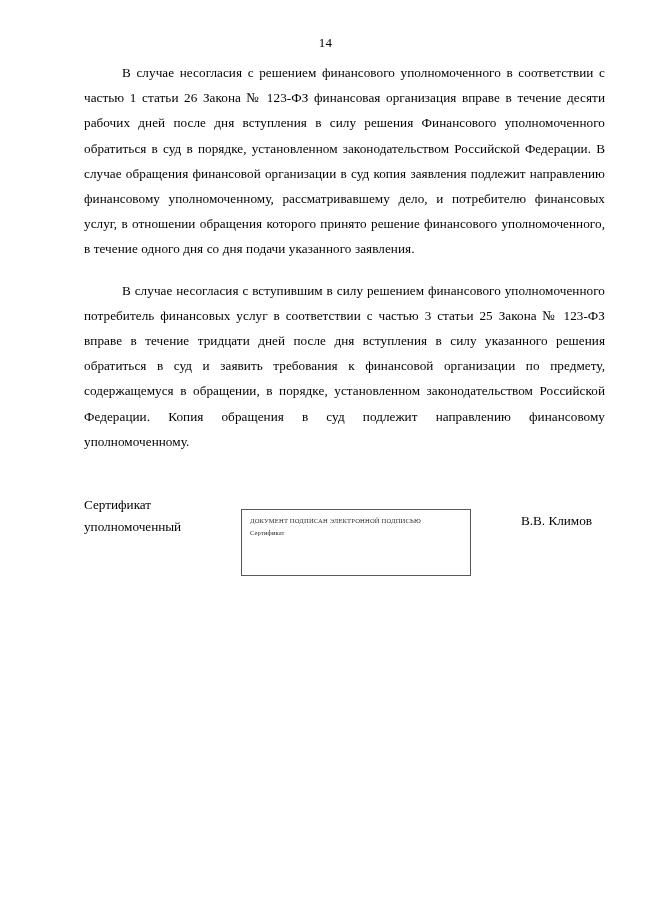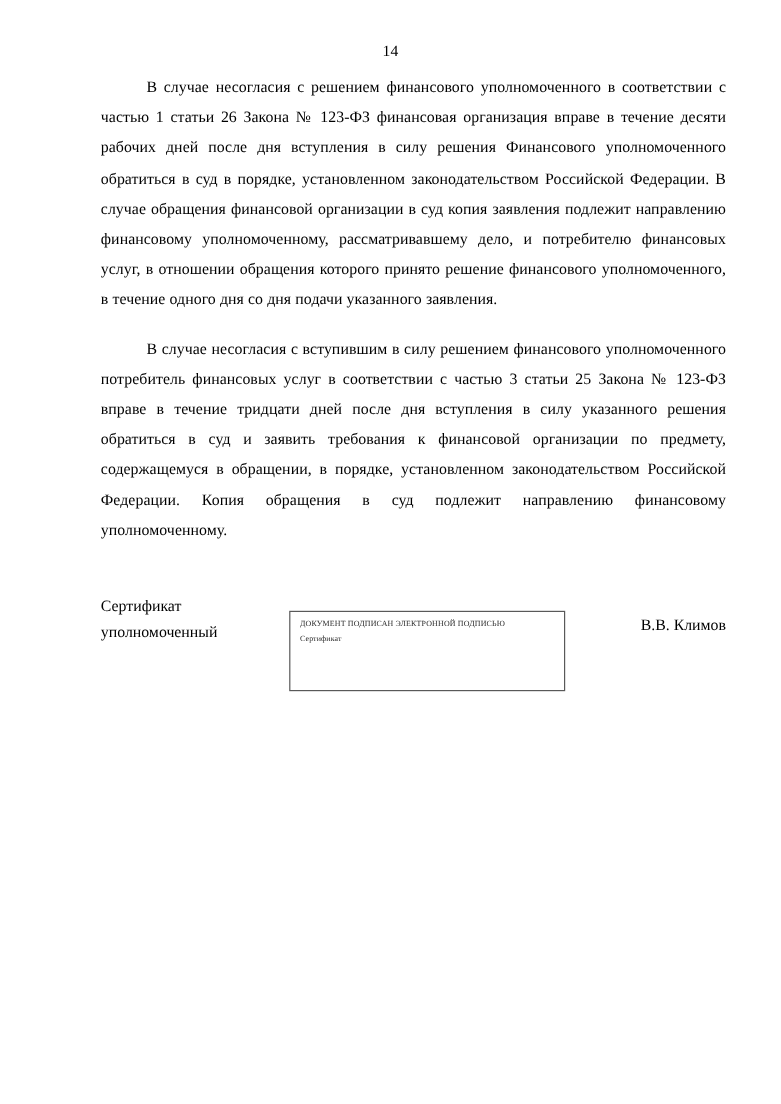--- a/index.html
+++ b/index.html
@@ -109,21 +109,21 @@
   }
   .stamp-line-2 {
     font-size: 6.6px;
     line-height: 11px;
     letter-spacing: 0.1px;
     margin-top: 1px;
   }
 
   .signer-name {
     position: absolute;
-    right: 0px;
+    right: 13px;
     top: 17px;
     font-size: 13.2px;
     line-height: 20px;
     text-align: center;
     white-space: nowrap;
     margin-left: 39px;
   }
 </style>
 </head>
 <body>

